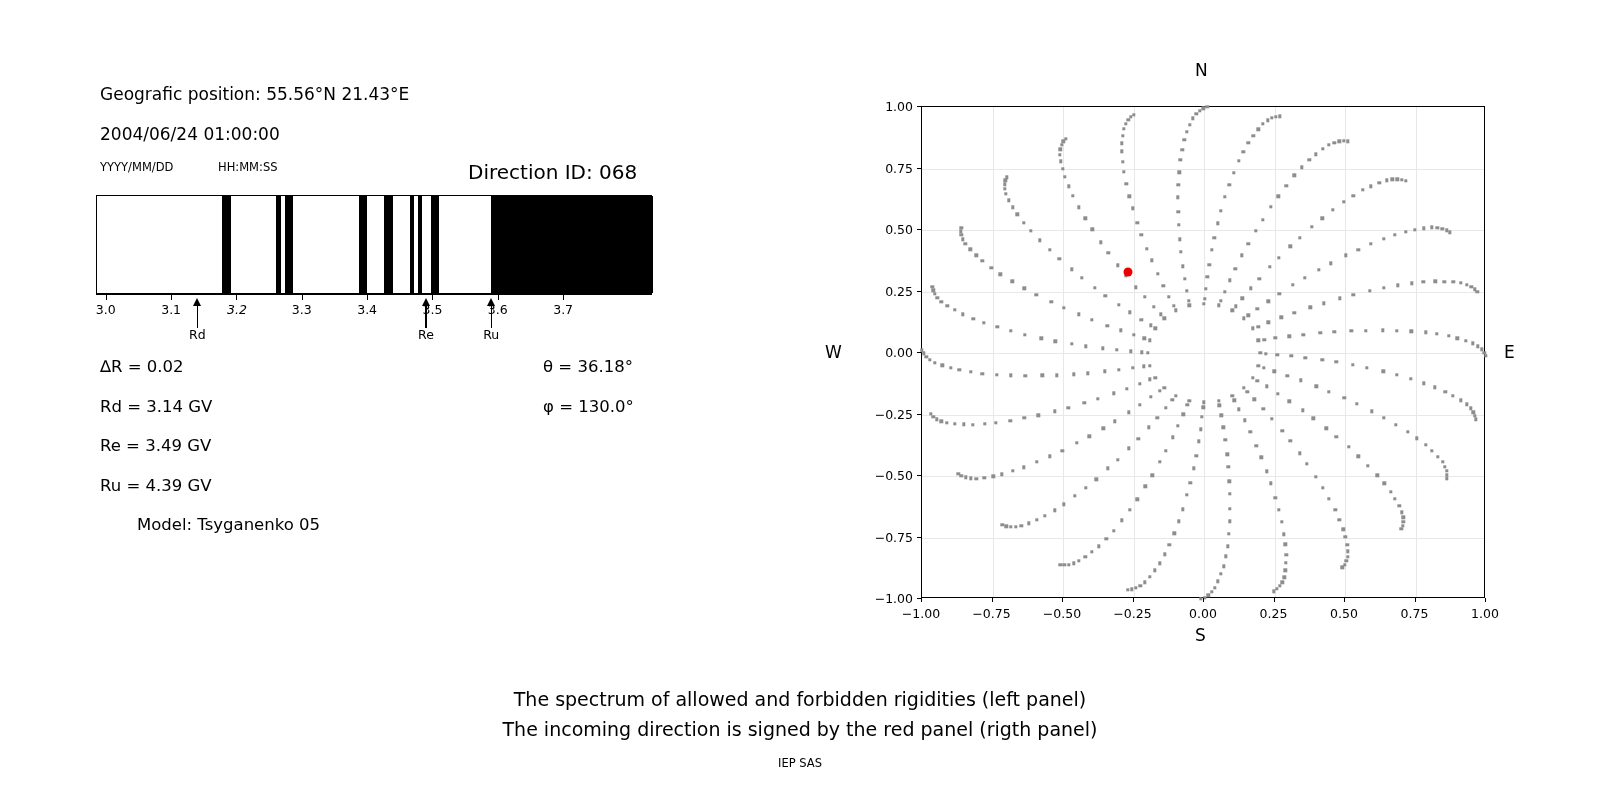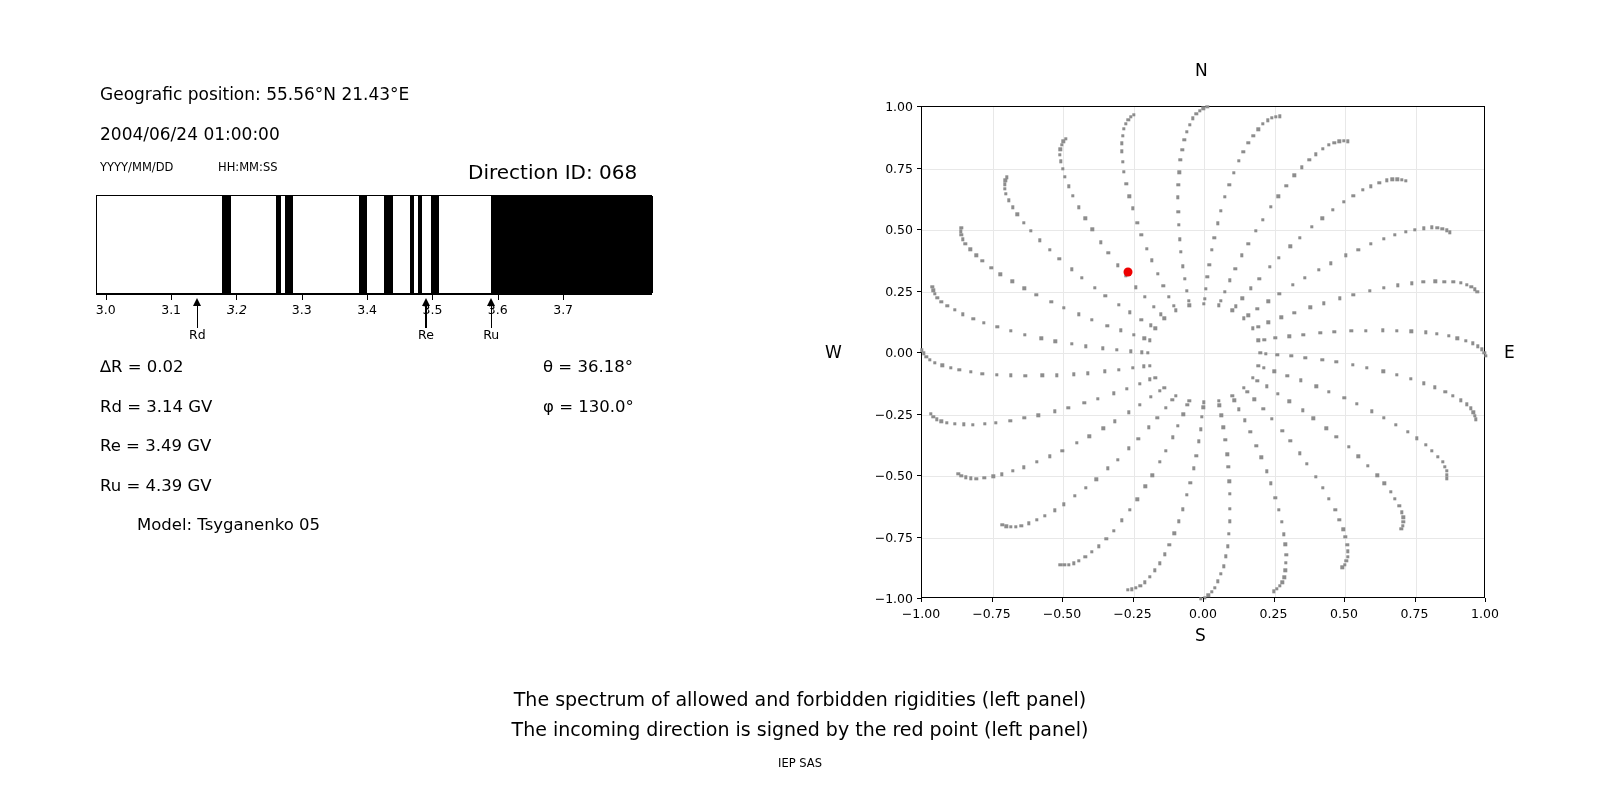--- a/index.html
+++ b/index.html
@@ -702,14 +702,14 @@
     <div class="plabel-y abs" style="left: 855px; top: 167.5px; width: 58px;">0.75</div>
     <div class="ptick y abs" style="left: 917px; top: 106px; background: rgb(0, 0, 0);"></div>
     <div class="plabel-y abs" style="left: 855px; top: 106px; width: 58px;">1.00</div>
   </div>
 <div class="compass" id="compass-n" style="left: 1195px; top: 60px;">N</div>
 <div class="compass" id="compass-s" style="left: 1195px; top: 625px;">S</div>
 <div class="compass" id="compass-e" style="left: 1504px; top: 342px;">E</div>
 <div class="compass" id="compass-w" style="left: 825px; top: 342px;">W</div>
 
 <div class="caption" style="top:688px">The spectrum of allowed and forbidden rigidities (left panel)</div>
-<div class="caption" style="top:718px">The incoming direction is signed by the red point (left panel)</div>
+<div class="caption" style="top:718px">The incoming direction is signed by the red panel (rigth panel)</div>
 <div id="footer">IEP SAS</div>
 
 </body></html>

